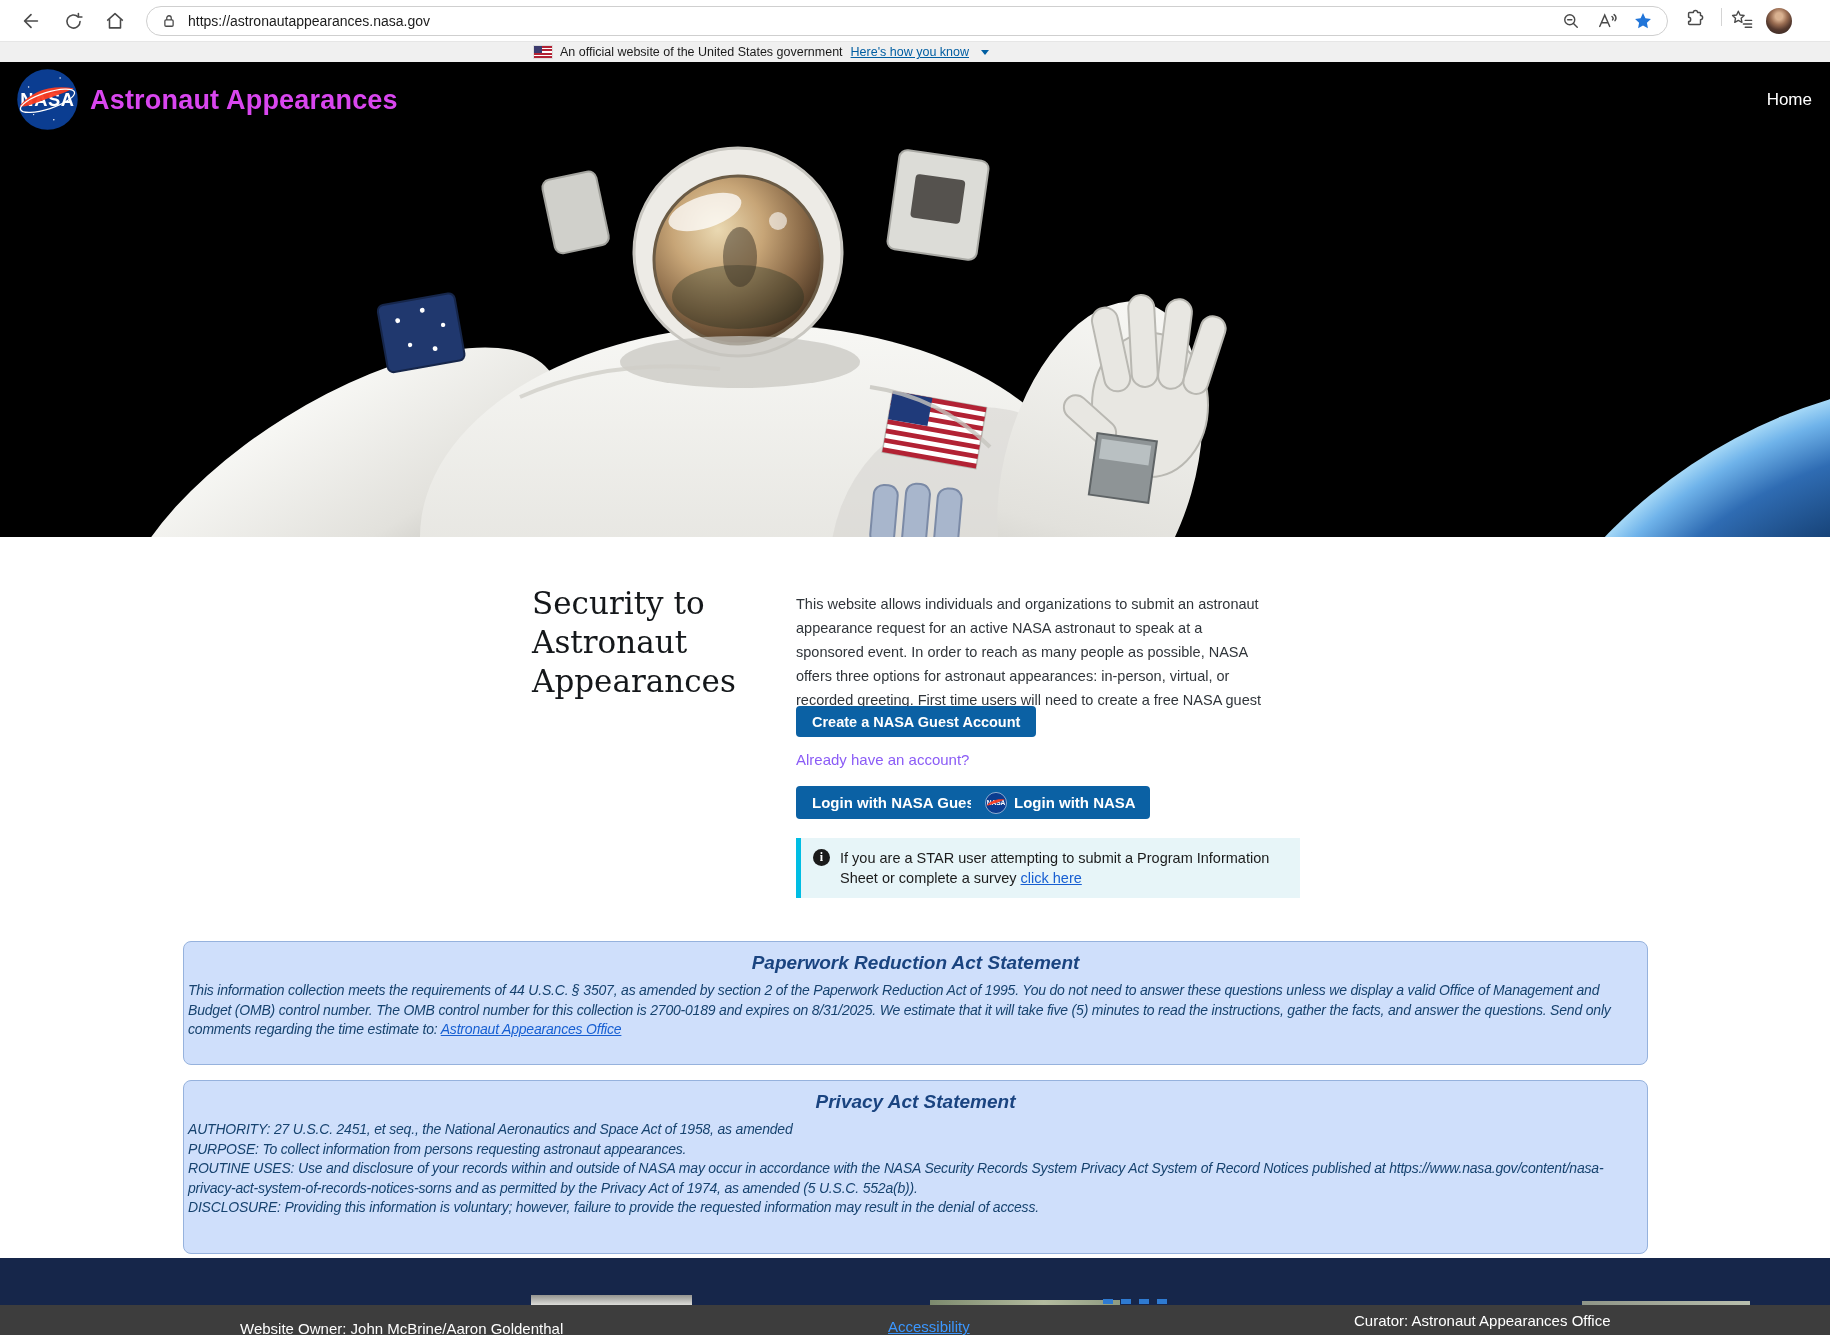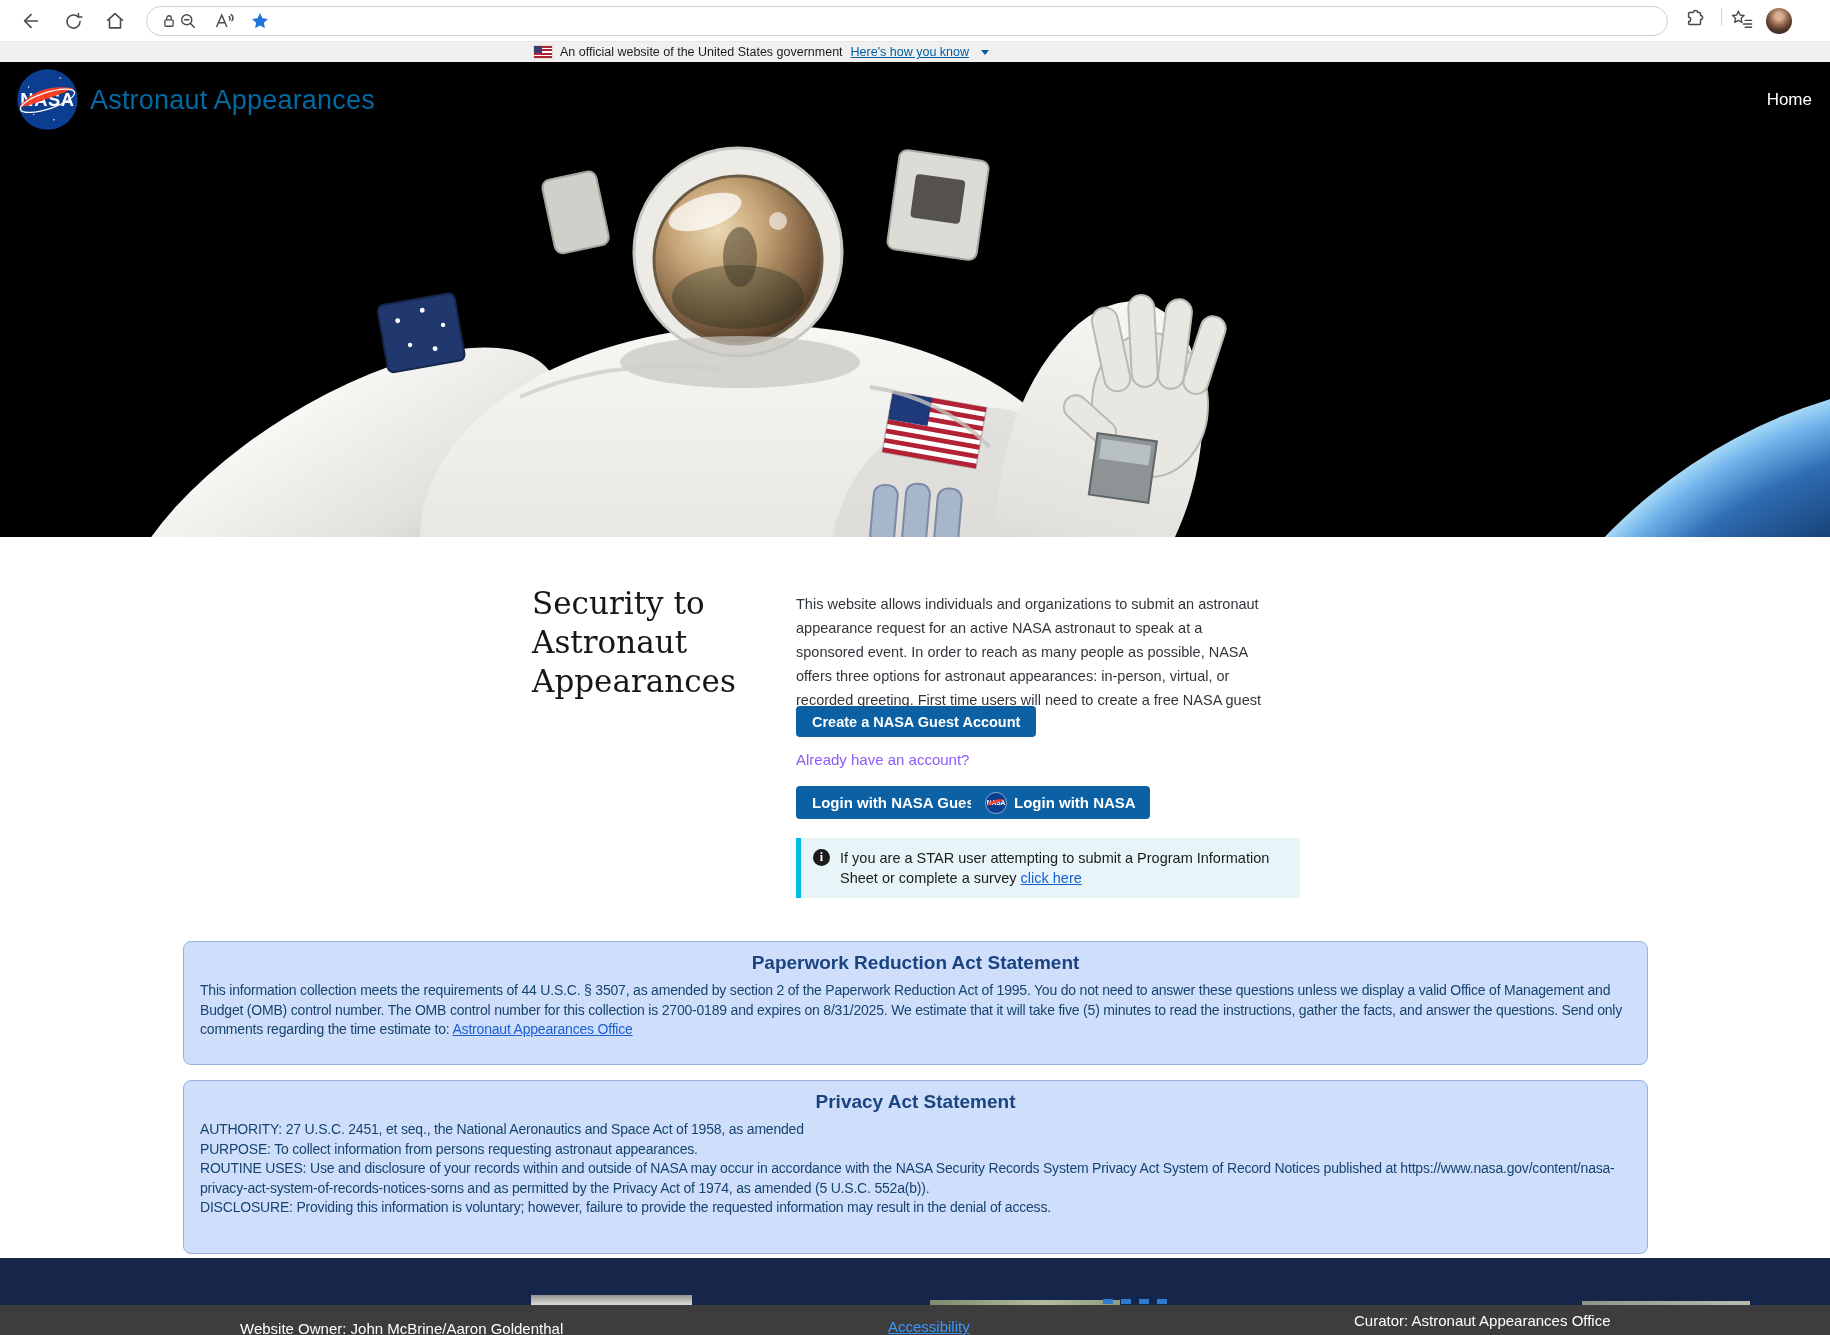--- a/index.html
+++ b/index.html
@@ -31,21 +31,21 @@
   .gov-inner{position:absolute;left:534px;display:flex;align-items:center;gap:8px;}
   .usflag{position:relative;width:18px;height:12px;background:repeating-linear-gradient(#b22234 0 1.8px,#fff 1.8px 3.5px);outline:1px solid #ddd;}
   .usflag .canton{position:absolute;left:0;top:0;width:8px;height:6.5px;background:#3c3b6e;}
   .gov-text{font-size:12.5px;color:#1b1b1b;}
   .gov-link{font-size:12.5px;color:#005ea2;text-decoration:underline;cursor:pointer;}
   .caret{width:0;height:0;border-left:4px solid transparent;border-right:4px solid transparent;border-top:5px solid #005ea2;display:inline-block;margin-left:4px;}
 
   
   .site-header{position:absolute;left:0;top:62px;width:1830px;height:75px;background:#000;display:flex;align-items:center;}
   .logo{position:absolute;left:16px;top:6px;width:63px;height:63px;}
-  .site-title{position:absolute;left:90px;top:50%;transform:translateY(-50%);color:#0369a1;font-size:27px;font-weight:400;letter-spacing:.2px;}
+  .site-title{position:absolute;left:90px;top:50%;transform:translateY(-50%);color:#d946ef;font-size:27px;font-weight:700;letter-spacing:.2px;}
   .home-link{position:absolute;right:18px;top:50%;transform:translateY(-50%);color:#fff;font-size:17px;cursor:pointer;}
 
   
   .hero{position:absolute;left:0;top:137px;width:1830px;height:400px;background:#000;overflow:hidden;}
   .hero svg{display:block;}
 
   
   .welcome-heading{position:absolute;left:532px;top:584px;width:240px;font-family:"DejaVu Serif","Liberation Serif",serif;font-size:31px;line-height:39px;color:#14171a;font-weight:400;}
   .welcome-heading span{display:block;}
   .intro{position:absolute;left:796px;top:592px;width:470px;font-size:14.5px;line-height:24px;color:#30353a;}
@@ -55,21 +55,21 @@
   .login-guest-btn{position:absolute;left:796px;top:786px;height:33px;padding:0 16px;font-size:15px;}
   .login-nasa-btn{position:absolute;left:971px;top:786px;height:33px;padding:0 14px;font-size:15px;gap:7px;}
   .login-nasa-btn svg{display:block;}
 
   .star-notice{position:absolute;left:796px;top:838px;width:504px;background:var(--info-bg);border-left:5px solid var(--info-accent);padding:10px 14px 10px 12px;display:flex;gap:10px;}
   .info-icon{flex:0 0 auto;width:17px;height:17px;border-radius:50%;background:#1b1b1b;color:#fff;font-size:12px;font-weight:bold;display:flex;align-items:center;justify-content:center;font-family:"Liberation Serif",serif;margin-top:1px;}
   .star-notice .txt{font-size:14.5px;line-height:20px;color:#1b1b1b;}
   .link{color:var(--link-blue);text-decoration:underline;cursor:pointer;}
 
   
-  .statement{position:absolute;left:183px;width:1465px;background:var(--statement-bg);border:1px solid var(--statement-border);border-radius:8px;padding:10px 16px;overflow:hidden;}
+  .statement{position:absolute;left:183px;width:1465px;background:var(--statement-bg);border:1px solid var(--statement-border);border-radius:8px;padding:10px 4px;overflow:hidden;font-style:italic;}
   .statement h2{text-align:center;font-size:19px;color:var(--heading-blue);font-weight:bold;margin-bottom:7px;}
   .statement .body{font-size:14px;line-height:19.5px;letter-spacing:-0.2px;color:var(--statement-text);}
   .paperwork{top:941px;height:124px;}
   .privacy{top:1080px;height:174px;}
   .privacy .body div{margin:0;}
 
   
   .footer{position:absolute;left:0;top:1258px;width:1830px;height:77px;background:var(--footer-navy);}
   .sliver{position:absolute;}
   .s1{left:531px;top:37px;width:161px;height:11px;background:linear-gradient(#93938f,#e4e4e0);}
@@ -103,20 +103,21 @@
           <path d="M3.5 11.5 12 4l8.5 7.5"></path>
           <path d="M6 10v9.5h12V10"></path>
         </svg>
     </div>
 
     <div class="addr">
       <svg class="lock" width="18" height="18" viewBox="0 0 24 24" fill="none" stroke="#4a4a4a" stroke-width="1.7">
           <rect x="6.5" y="10.5" width="11" height="8.5" rx="1.5"></rect>
           <path d="M9 10.5V8a3 3 0 0 1 6 0v2.5"></path>
         </svg>
+      <span class="url">https://astronautappearances.nasa.gov</span>
       <span class="right-icons">
         <svg width="20" height="20" viewBox="0 0 24 24" fill="none" stroke="#4a4a4a" stroke-width="1.7" stroke-linecap="round">
             <circle cx="10.5" cy="10.5" r="6"></circle>
             <path d="M15 15l4.5 4.5M8 10.5h5"></path>
           </svg>
         <svg width="22" height="20" viewBox="0 0 24 22" fill="none" stroke="#4a4a4a" stroke-width="1.6" stroke-linecap="round">
             <path d="M4 17 9.5 4.5 15 17M5.8 13h7.4"></path>
             <path d="M17.5 6q2.2 1.8.6 3.8M19.8 4q3.6 2.9 1 6.6"></path>
           </svg>
         <svg width="20" height="20" viewBox="0 0 24 24" fill="#2175d9">

